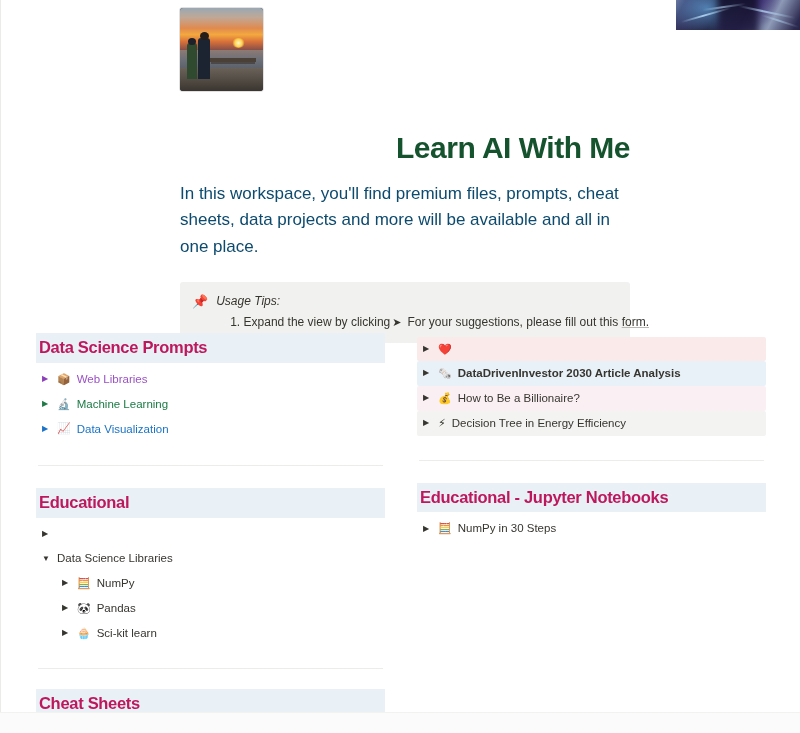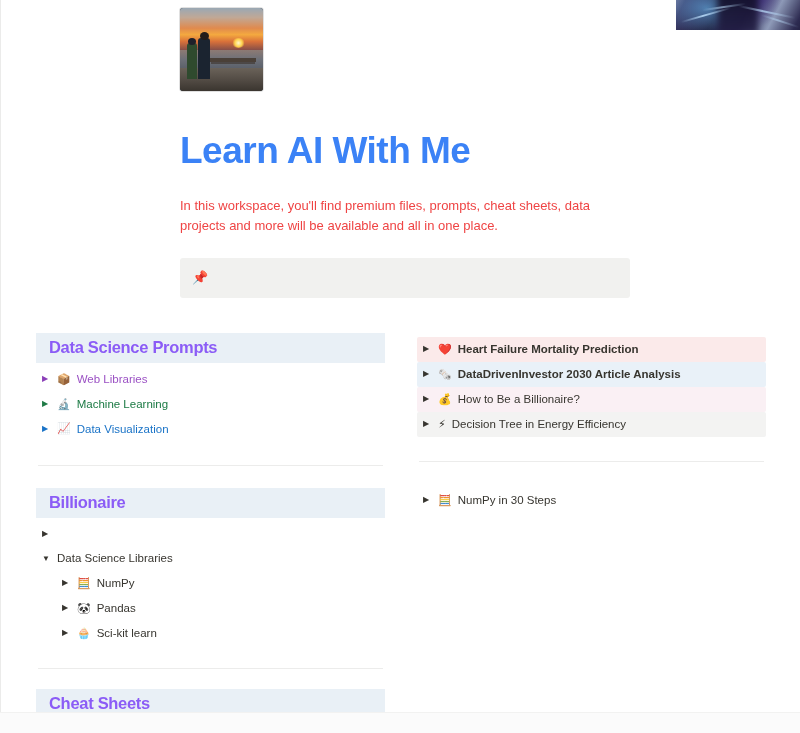--- a/index.html
+++ b/index.html
@@ -123,33 +123,34 @@
     content: ""; position: absolute; left: 1px; top: -5px;
     width: 8px; height: 7px; border-radius: 50%; background: #20202a;
   }
   .avatar .p2 { left: 22%; width: 12px; height: 50%; background: #1b2430; }
   .avatar .p2::after {
     content: ""; position: absolute; left: 2px; top: -6px;
     width: 9px; height: 8px; border-radius: 50%; background: #241d1a;
   }
 
   .title {
-    font-size: 37px;
+    font-size: 30px;
     font-weight: 700;
     letter-spacing: -0.5px;
     line-height: 1.1;
     margin: 40px 0 0 0;
-    color: #3b82f6;
+    color: #14532d;
+    text-align: right;
   }
 
   .description {
-    font-size: 13px;
+    font-size: 17px;
     line-height: 1.55;
-    margin-top: 24px;
-    color: #ef4444;
+    margin-top: 17px;
+    color: #0c4a6e;
   }
 
   .callout {
     margin-top: 22px;
     background: #f1f1ef;
     border-radius: 3px;
     padding: 11px 14px 12px 12px;
     display: flex;
     align-items: flex-start;
     gap: 8px;
@@ -193,22 +194,22 @@
   }
   .col { width: 349px; }
 
   .section { margin-bottom: 0; }
 
   .section-header {
     background: #e9f0f6;
     font-size: 16.5px;
     font-weight: 700;
     letter-spacing: -0.3px;
-    color: #8b5cf6;
-    padding: 4px 3px 5px 13px;
+    color: #be185d;
+    padding: 4px 3px 5px 3px;
     line-height: 1.25;
   }
 
   .rows { padding-top: 4px; }
 
   .row {
     display: flex;
     align-items: center;
     gap: 6px;
     font-size: 11.5px;
@@ -266,20 +267,27 @@
     <div class="person p1"></div>
     <div class="person p2"></div>
   </div>
 
   <h1 class="title">Learn AI With Me</h1>
 
   <div class="description">In this workspace, you'll find premium files, prompts, cheat sheets, data projects and more will be available and all in one place.</div>
 
   <div class="callout">
     <span class="callout-icon">📌</span>
+    <div class="callout-body">
+      <div class="callout-title">Usage Tips:</div>
+      <div class="callout-line">
+        <span>1. Expand the view by clicking</span><span class="callout-arrow">➤</span><span>For your suggestions, please fill out this</span>
+        <span class="link-form">form.</span>
+      </div>
+    </div>
   </div>
 </div>
 
 <div class="columns">
 
   <div class="col">
 
     <div class="section">
       <div class="section-header">Data Science Prompts</div>
       <div class="rows">
@@ -297,21 +305,21 @@
             <span class="caret" style="color: rgb(26, 115, 199);">▶</span>
             <span class="row-icon">📈</span>
             <span class="row-label">Data Visualization</span>
           </div>
         </div>
     </div>
 
     <div class="divider"></div>
 
     <div class="section">
-      <div class="section-header">Billionaire</div>
+      <div class="section-header">Educational</div>
       <div class="rows">
           <div class="row bold" style="color: rgb(55, 53, 47);">
             <span class="caret" style="color: rgb(55, 53, 47);">▶</span>
           </div>
           <div class="row" style="color: rgb(55, 53, 47);">
             <span class="caret" style="color: rgb(55, 53, 47);">▼</span>
             <span class="row-label">Data Science Libraries</span>
           </div>
           <div class="row indent-1" style="color: rgb(55, 53, 47);">
             <span class="caret" style="color: rgb(55, 53, 47);">▶</span>
@@ -346,21 +354,20 @@
 
   </div>
 
   <div class="col">
 
     <div class="section">
       <div class="rows">
           <div class="row bold" style="background: rgb(251, 234, 234); color: rgb(55, 53, 47);">
             <span class="caret" style="color: rgb(55, 53, 47);">▶</span>
             <span class="row-icon">❤️</span>
-            <span class="row-label">Heart Failure Mortality Prediction</span>
           </div>
           <div class="row bold" style="background: rgb(233, 241, 248); color: rgb(55, 53, 47);">
             <span class="caret" style="color: rgb(55, 53, 47);">▶</span>
             <span class="row-icon">🗞️</span>
             <span class="row-label">DataDrivenInvestor 2030 Article Analysis</span>
           </div>
           <div class="row" style="background: rgb(250, 240, 244); color: rgb(55, 53, 47);">
             <span class="caret" style="color: rgb(55, 53, 47);">▶</span>
             <span class="row-icon">💰</span>
             <span class="row-label">How to Be a Billionaire?</span>
@@ -369,20 +376,21 @@
             <span class="caret" style="color: rgb(55, 53, 47);">▶</span>
             <span class="row-icon">⚡</span>
             <span class="row-label">Decision Tree in Energy Efficiency</span>
           </div>
         </div>
     </div>
 
     <div class="divider"></div>
 
     <div class="section">
+      <div class="section-header">Educational - Jupyter Notebooks</div>
       <div class="rows">
           <div class="row" style="color: rgb(55, 53, 47);">
             <span class="caret" style="color: rgb(55, 53, 47);">▶</span>
             <span class="row-icon">🧮</span>
             <span class="row-label">NumPy in 30 Steps</span>
           </div>
         </div>
     </div>
 
   </div>

